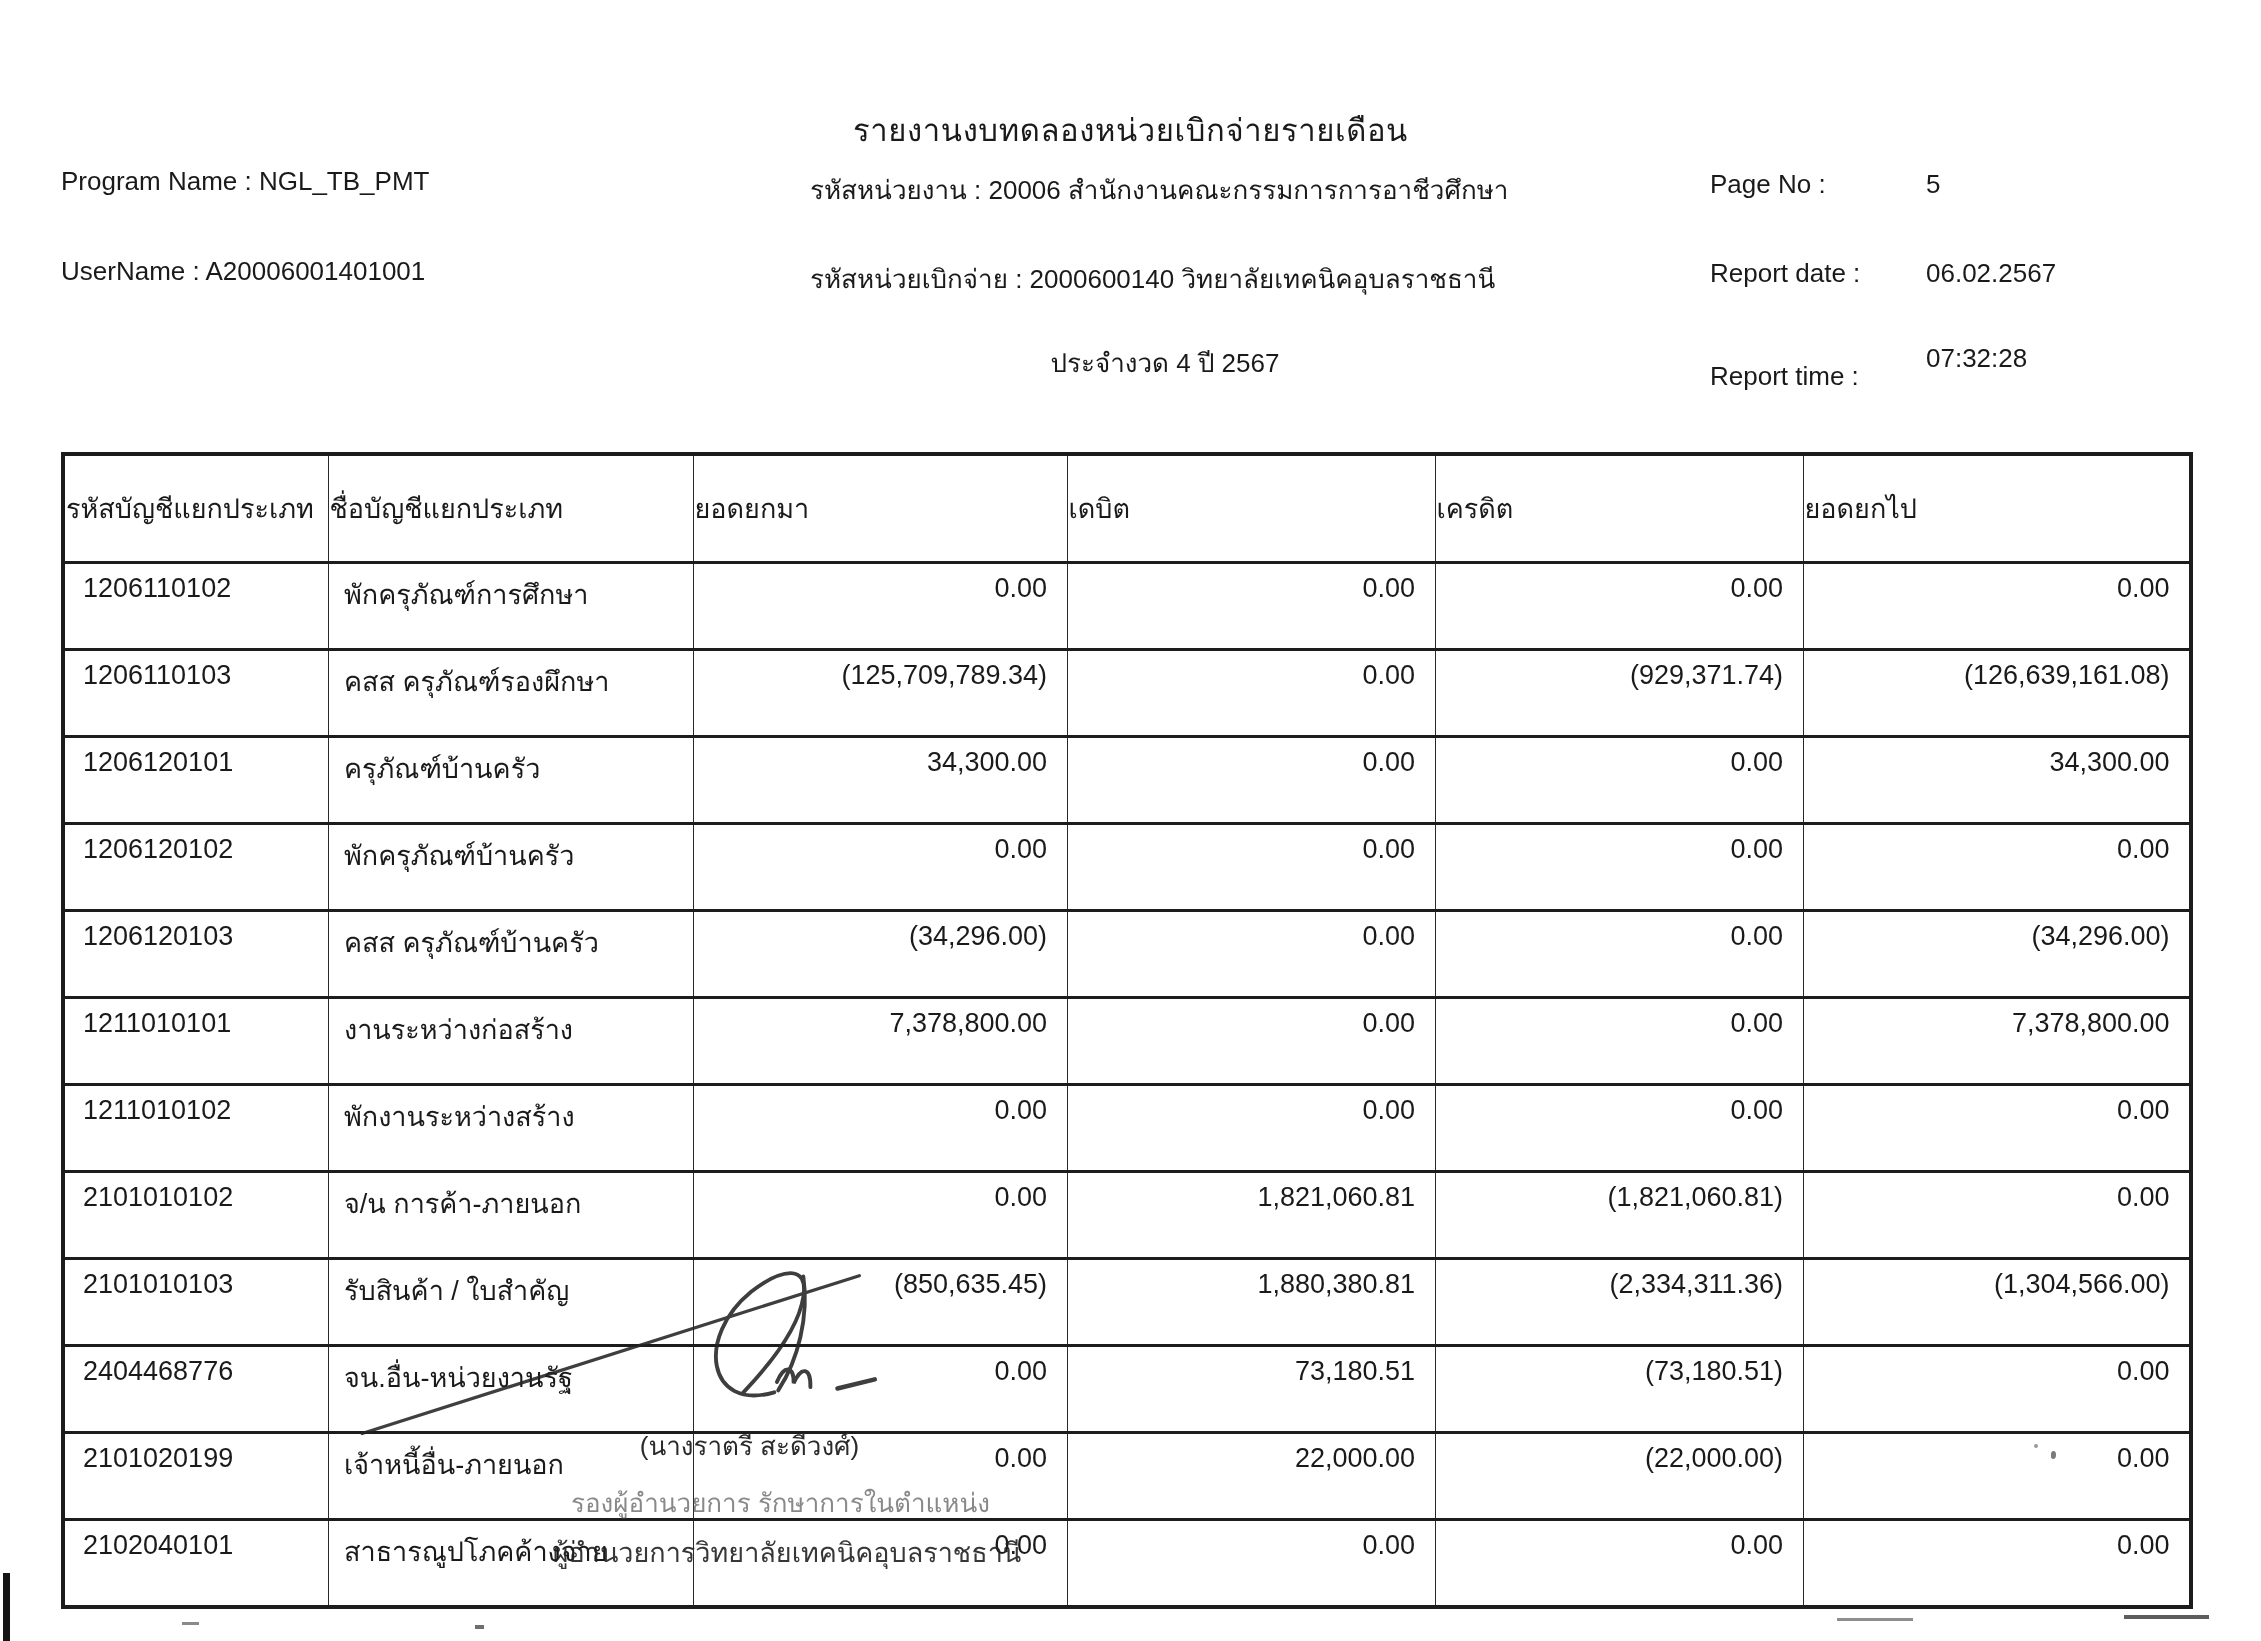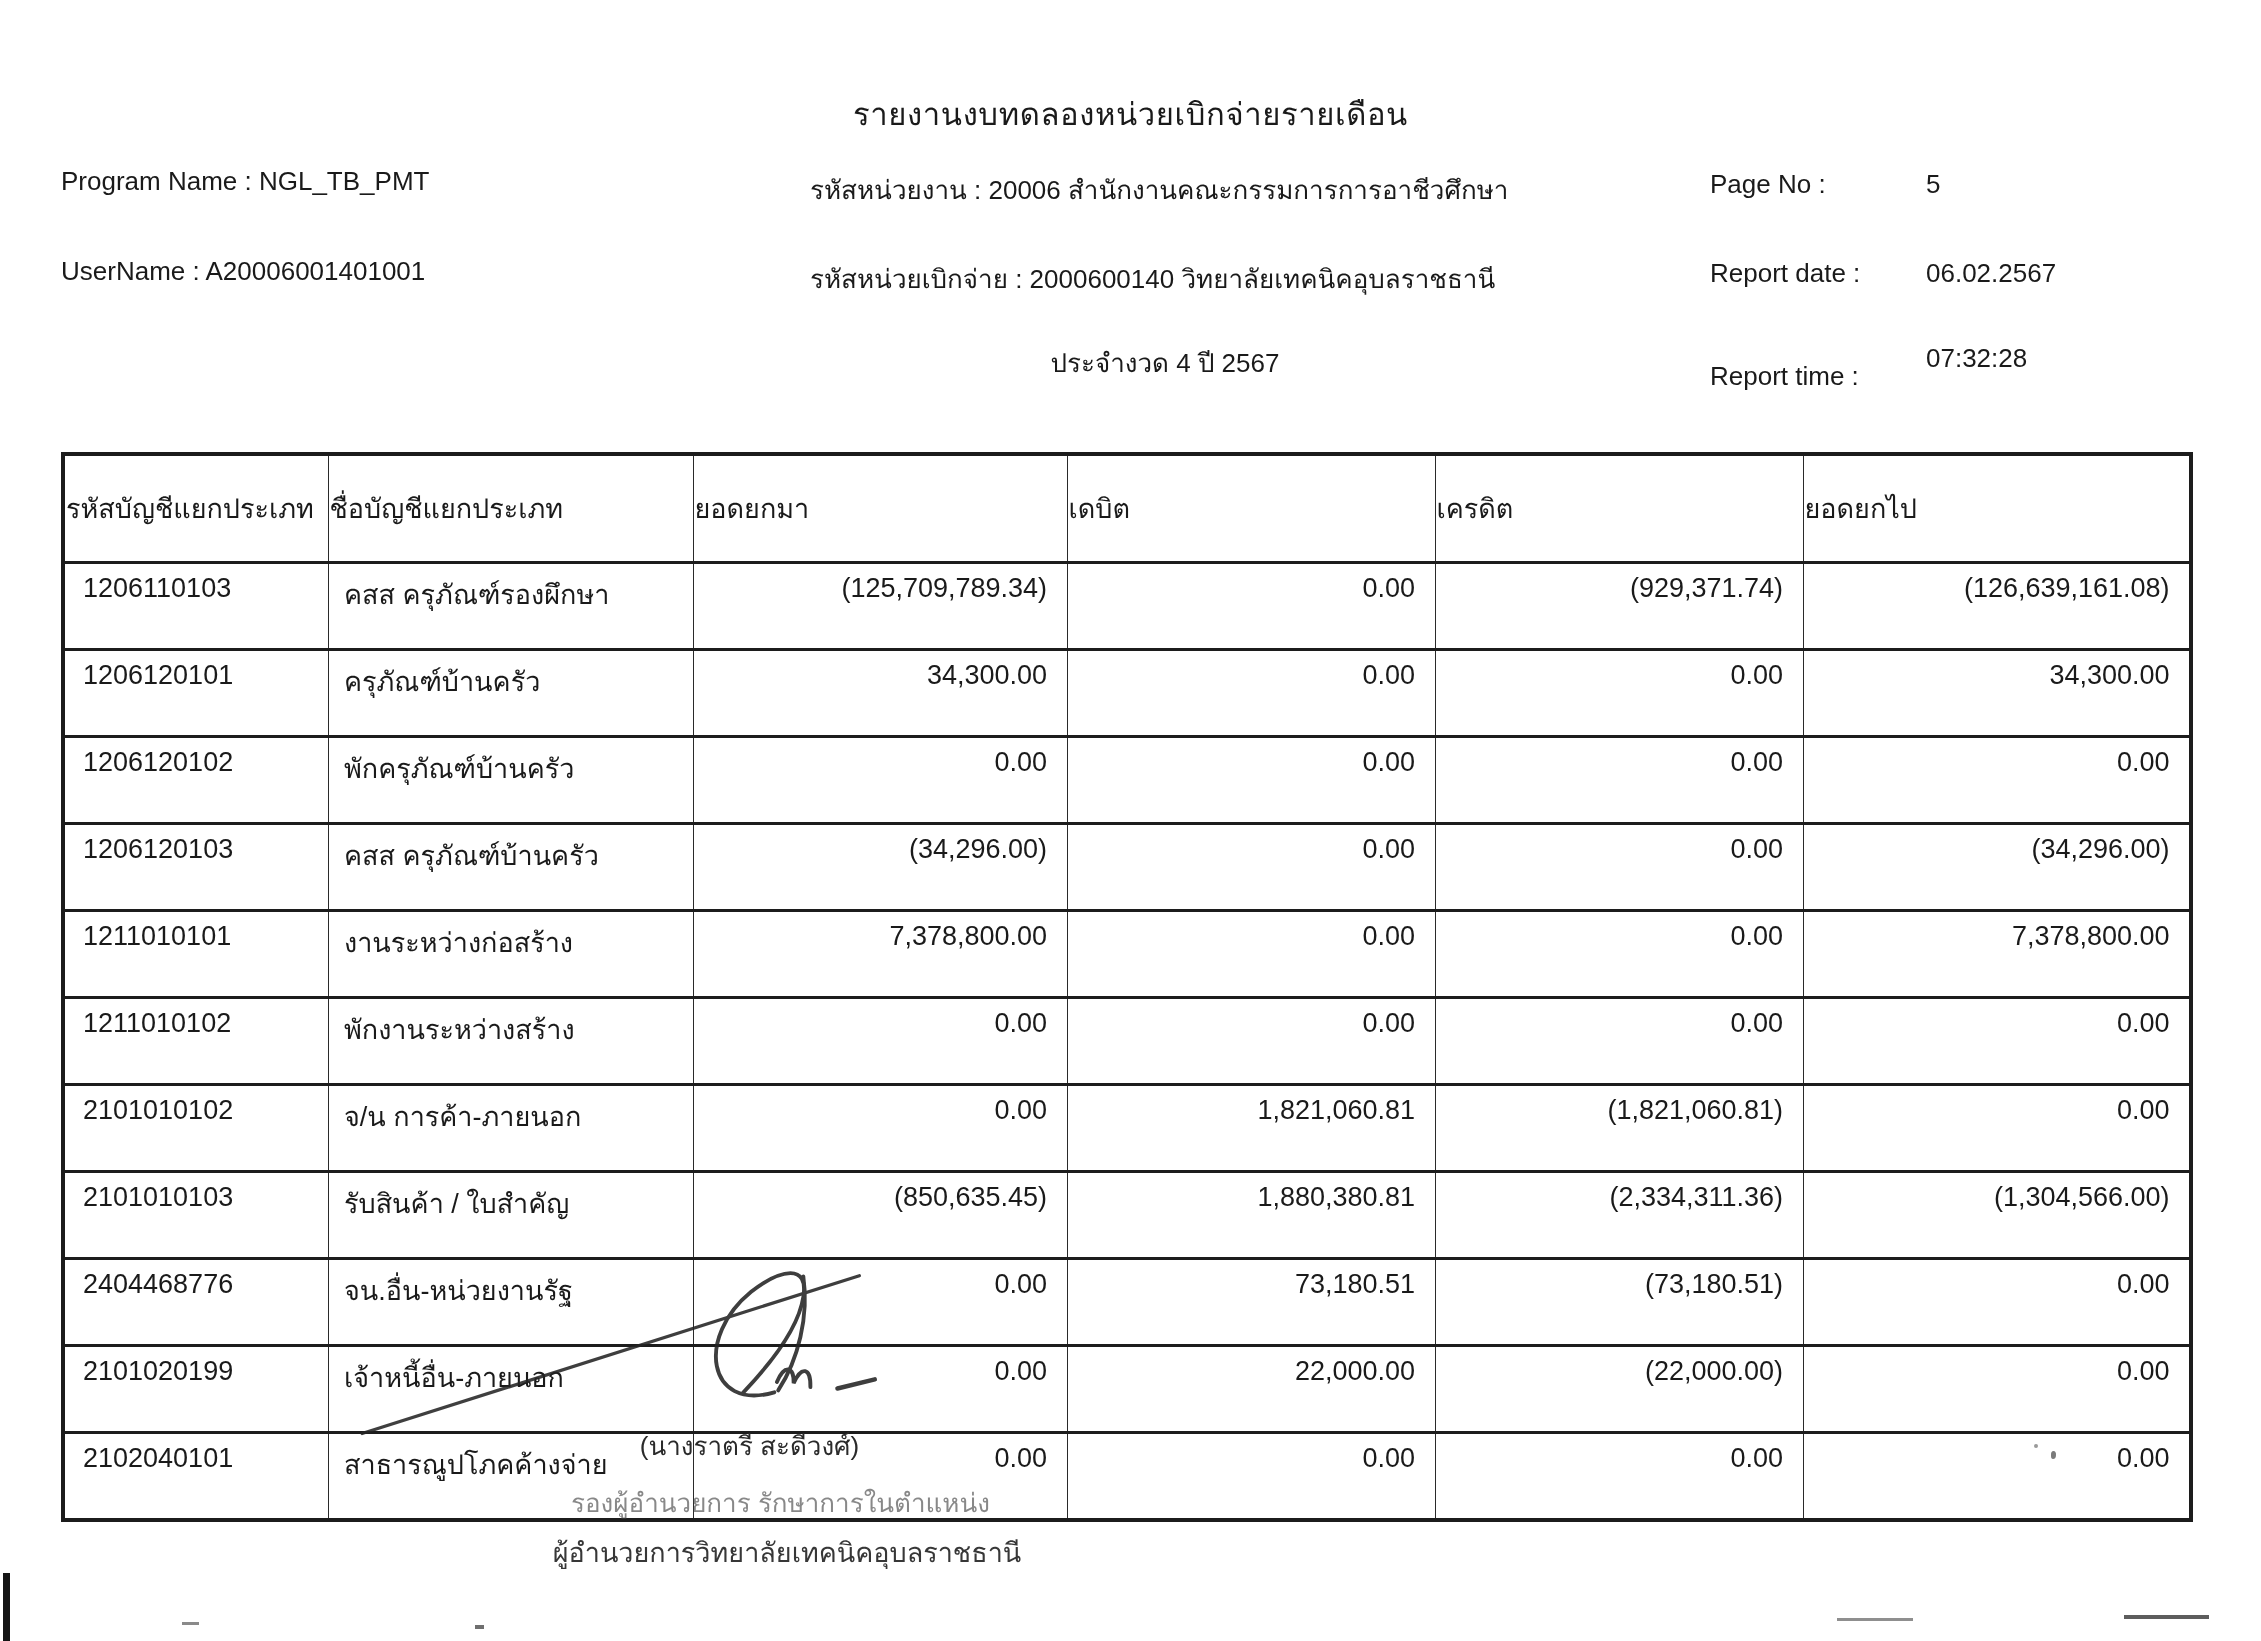--- a/index.html
+++ b/index.html
@@ -12,21 +12,21 @@
     width: 2261px;
     height: 1642px;
     background: #ffffff;
     font-family: "Liberation Sans", sans-serif;
     color: #1a1a1a;
     overflow: hidden;
   }
   .abs { position: absolute; }
 
   .doc-title {
-    left: 0; right: 0; top: 89px;
+    left: 0; right: 0; top: 105px;
     text-align: center;
     font-size: 31px;
     letter-spacing: 0.6px;
   }
   .hdr-line { font-size: 26px; white-space: nowrap; }
 
   
   .table-wrap {
     left: 61px; top: 452px;
   }
@@ -121,20 +121,28 @@
           <th>รหัสบัญชีแยกประเภท</th>
           <th>ชื่อบัญชีแยกประเภท</th>
           <th>ยอดยกมา</th>
           <th>เดบิต</th>
           <th>เครดิต</th>
           <th>ยอดยกไป</th>
         </tr>
       </thead>
       <tbody>
           <tr>
+      <td class="cell-code">1206110102</td>
+      <td class="cell-name">พักครุภัณฑ์การศึกษา</td>
+      <td class="cell-num">0.00</td>
+      <td class="cell-num">0.00</td>
+      <td class="cell-num">0.00</td>
+      <td class="cell-num">0.00</td>
+    </tr>
+          <tr>
       <td class="cell-code">1206110103</td>
       <td class="cell-name">คสส ครุภัณฑ์รองผึกษา</td>
       <td class="cell-num">(125,709,789.34)</td>
       <td class="cell-num">0.00</td>
       <td class="cell-num">(929,371.74)</td>
       <td class="cell-num">(126,639,161.08)</td>
     </tr>
           <tr>
       <td class="cell-code">1206120101</td>
       <td class="cell-name">ครุภัณฑ์บ้านครัว</td>

